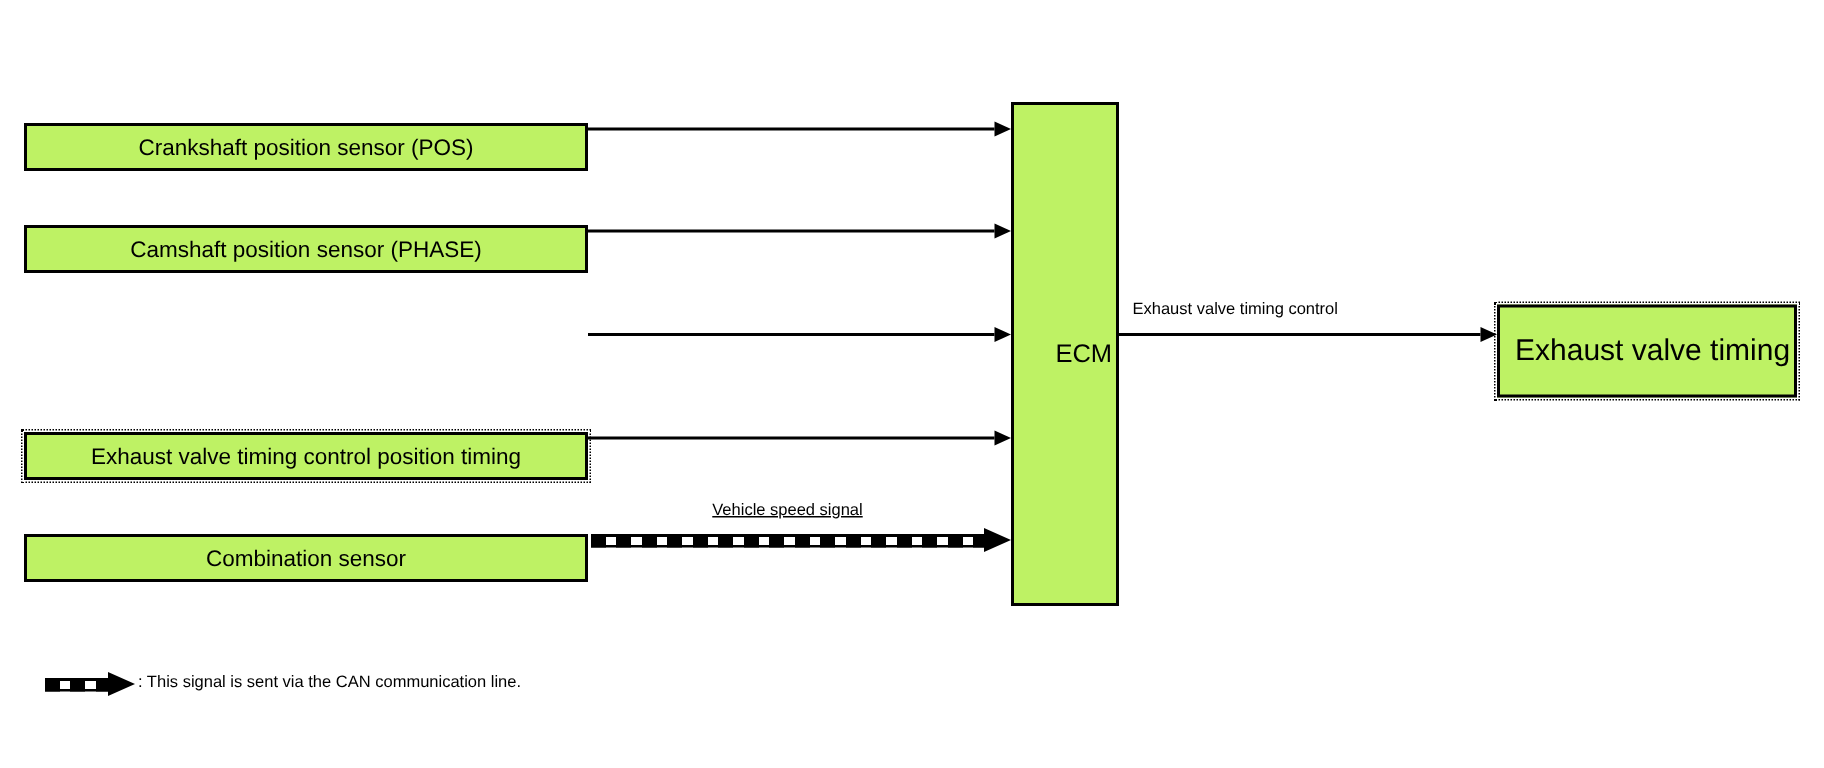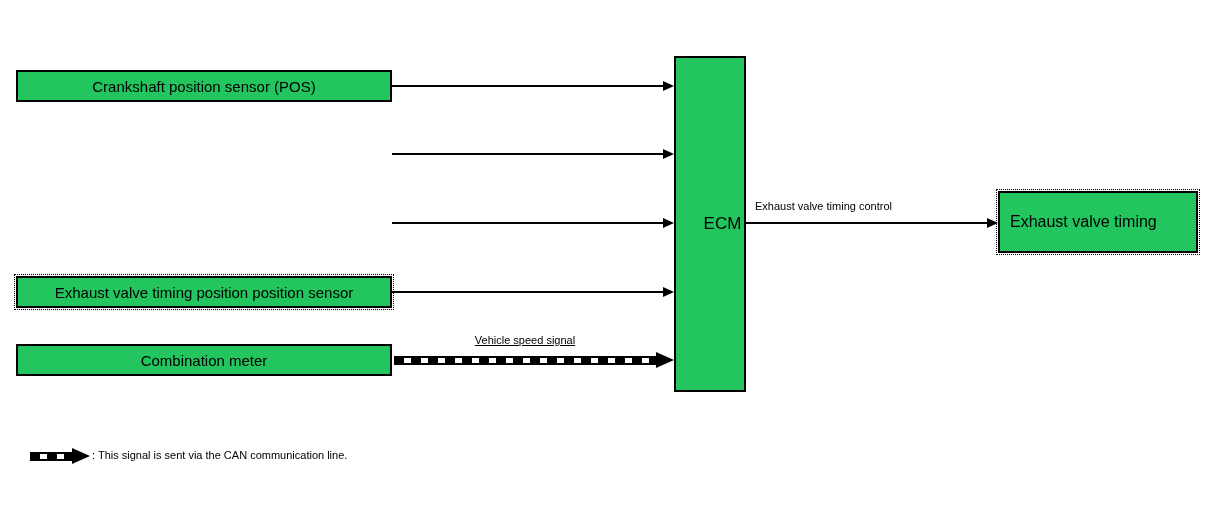--- a/index.html
+++ b/index.html
@@ -13,26 +13,27 @@
     position: relative;
     width: 1216px;
     height: 512px;
     background: #ffffff;
     overflow: hidden;
   }
   .box {
     position: absolute;
     box-sizing: border-box;
     border: 2px solid #000;
-    background: #22c55e;
+    background: #bef264;
     display: flex;
     align-items: center;
     justify-content: center;
     font-size: 15px;
     white-space: nowrap;
+    margin-top: 12px;
   }
   .in-box {
     left: 16px;
     width: 376px;
     height: 32px;
   }
   .dotted-outline {
     outline: 1px dotted #000;
     outline-offset: 1px;
   }
@@ -79,21 +80,21 @@
   }
   .target-box {
     left: 998px;
     top: 191px;
     width: 200px;
     height: 62px;
     flex-direction: column;
     align-items: flex-start;
     justify-content: center;
     padding-left: 10px;
-    font-size: 16px;
+    font-size: 20px;
     line-height: 20px;
   }
   .vss-label {
     left: 394px;
     width: 262px;
     top: 334px;
     text-align: center;
     text-decoration: underline;
   }
   .out-label {
@@ -106,25 +107,28 @@
   }
 </style>
 </head>
 <body>
 
 <div class="canvas">
 
   <div class="box in-box" style="top:70px">
     <span>Crankshaft position sensor (POS)</span>
   </div>
+  <div class="box in-box" style="top:138px">
+    <span>Camshaft position sensor (PHASE)</span>
+  </div>
   <div class="box in-box dotted-outline" style="top:276px">
-    <span>Exhaust valve timing position position sensor</span>
+    <span>Exhaust valve timing control position timing</span>
   </div>
   <div class="box in-box" style="top:344px">
-    <span>Combination meter</span>
+    <span>Combination sensor</span>
   </div>
 
   <div class="hline" style="left:392px; top:85px;  width:271px"></div>
   <div class="ahead" style="left:663px; top:81px"></div>
 
   <div class="hline" style="left:392px; top:153px; width:271px"></div>
   <div class="ahead" style="left:663px; top:149px"></div>
 
   <div class="hline" style="left:392px; top:222px; width:271px"></div>
   <div class="ahead" style="left:663px; top:218px"></div>

